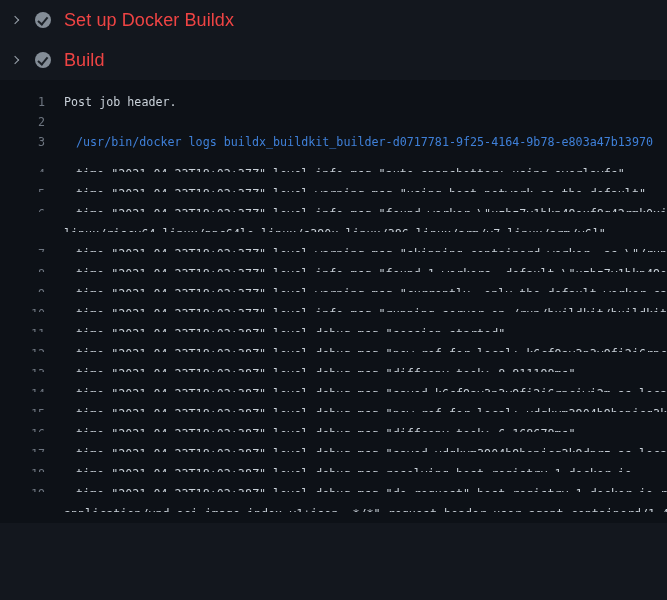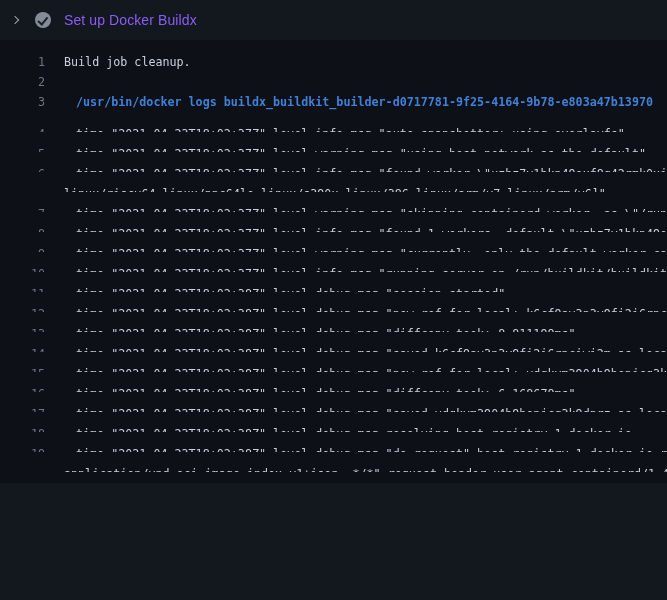--- a/index.html
+++ b/index.html
@@ -13,45 +13,50 @@
   .step{display:flex;align-items:center;height:40px;padding:0 16px 0 12px;cursor:pointer;box-sizing:border-box}
   .step.expanded{height:37px;background:#1c2128}
   .chev{width:10px;height:10px;position:relative;margin-right:13px;flex:none}
   .chev::before{content:"";position:absolute;width:5px;height:5px;
     border-right:1.6px solid #9ba3ad;border-top:1.6px solid #9ba3ad}
   .chev.right::before{transform:rotate(45deg);left:0;top:2px}
   .chev.down::before{transform:rotate(135deg);left:2px;top:1px}
   .check{width:16px;height:16px;border-radius:50%;background:#848d97;position:relative;margin-right:13px;flex:none}
   .check::after{content:"";position:absolute;left:5px;top:2.5px;width:4px;height:7.5px;
     border-right:2px solid #1c2128;border-bottom:2px solid #1c2128;transform:rotate(40deg)}
-  .stitle{font-size:14px;color:#8b5cf6;letter-spacing:.1px}
+  .stitle{font-size:18px;color:#ef4444;letter-spacing:.1px}
   .log{background:#0d1117;height:443px;box-sizing:border-box;padding-top:12px;overflow:hidden}
   .lrow{display:flex;height:20px;line-height:20px;
     font-family:"DejaVu Sans Mono",monospace;font-size:11.7px;white-space:pre}
   .num{width:45px;flex:none;text-align:right;color:#6e7681;cursor:pointer}
   .txt{color:#c9d1d9}
   .ind0{padding-left:19px}
   .ind1{padding-left:31px}
-  .command .txt{color:#3f80d9;font-weight:bold}
+  .command .txt{color:#3f80d9;font-weight:normal}
   .group .txt{cursor:pointer}
   .toggle{display:inline-block;font-size:8.5px;margin-right:6px;vertical-align:1.5px;color:#c9d1d9}
 </style>
 </head>
 <body>
 
 <div class="app">
   <div class="steps">
       <div class="step">
         <span class="chev right"></span>
         <span class="check"></span>
         <span class="stitle">Set up Docker Buildx</span>
       </div>
+      <div class="step">
+        <span class="chev right"></span>
+        <span class="check"></span>
+        <span class="stitle">Build</span>
+      </div>
     </div>
   <div class="log">
-      <div class="lrow plain"><span class="num">1</span><span class="txt ind0">Build job cleanup.</span></div>
+      <div class="lrow plain"><span class="num">1</span><span class="txt ind0">Post job header.</span></div>
       <div class="lrow group"><span class="num">2</span></div>
       <div class="lrow command"><span class="num">3</span><span class="txt ind1">/usr/bin/docker logs buildx_buildkit_builder-d0717781-9f25-4164-9b78-e803a47b13970</span></div>
       <div class="lrow log"><span class="num">4</span><span class="txt ind1">time="2021-04-23T18:02:37Z" level=info msg="auto snapshotter: using overlayfs"</span></div>
       <div class="lrow log"><span class="num">5</span><span class="txt ind1">time="2021-04-23T18:02:37Z" level=warning msg="using host network as the default"</span></div>
       <div class="lrow log"><span class="num">6</span><span class="txt ind1">time="2021-04-23T18:02:37Z" level=info msg="found worker \"uzhz7y1bkp49oxf8q42rmk0xjd</span></div>
       <div class="lrow log"><span class="num"></span><span class="txt ind0">linux/riscv64 linux/ppc64le linux/s390x linux/386 linux/arm/v7 linux/arm/v6]"</span></div>
       <div class="lrow log"><span class="num">7</span><span class="txt ind1">time="2021-04-23T18:02:37Z" level=warning msg="skipping containerd worker, as \"/run/</span></div>
       <div class="lrow log"><span class="num">8</span><span class="txt ind1">time="2021-04-23T18:02:37Z" level=info msg="found 1 workers, default=\"uzhz7y1bkp49ox</span></div>
       <div class="lrow log"><span class="num">9</span><span class="txt ind1">time="2021-04-23T18:02:37Z" level=warning msg="currently, only the default worker can</span></div>
       <div class="lrow log"><span class="num">10</span><span class="txt ind1">time="2021-04-23T18:02:37Z" level=info msg="running server on /run/buildkit/buildkitd</span></div>

